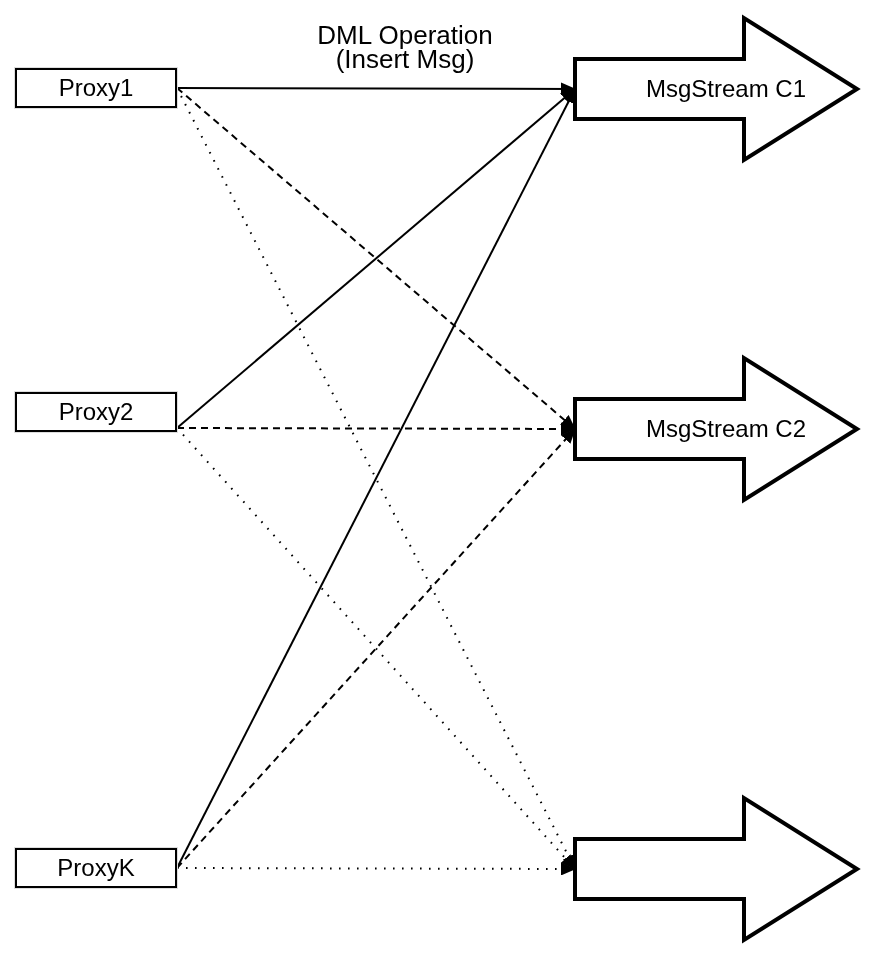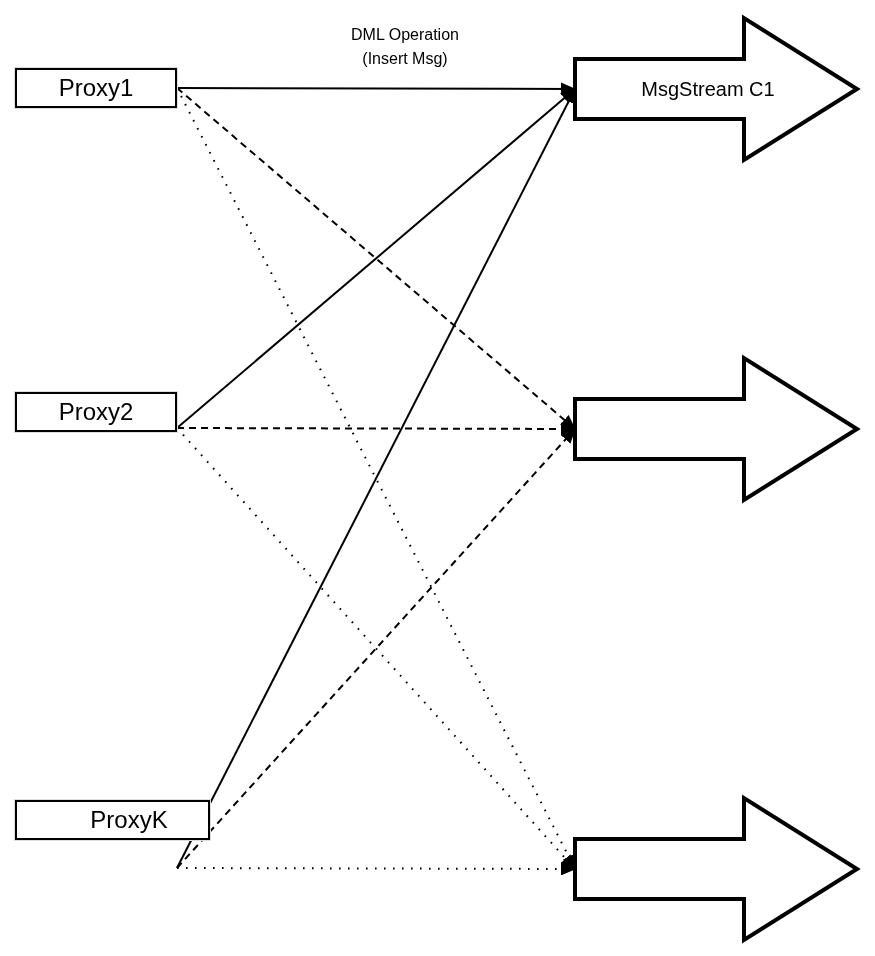--- a/index.html
+++ b/index.html
@@ -29,42 +29,42 @@
     border: 2px solid #000000;
     background: #ffffff;
     display: flex;
     justify-content: center;
     font-size: 24px;
     line-height: 36px;
     box-shadow: 0 0 0 1px #dddddd;
   }
   .proxy-box.p1 { top: 68px; }
   .proxy-box.p2 { top: 392px; }
-  .proxy-box.pk { top: 800px; padding-left: 33px; }
+  .proxy-box.pk { top: 848px; }
   .stream-label {
     position: absolute;
-    left: 567px;
+    left: 585px;
     width: 282px;
     height: 40px;
     display: flex;
     align-items: center;
     justify-content: center;
-    font-size: 20px;
+    font-size: 24px;
     pointer-events: none;
   }
   .stream-label.c1 { top: 69px; }
   .stream-label.c2 { top: 409px; }
   .stream-label.cn { top: 849px; }
   .edge-label {
     position: absolute;
     left: 285px;
     top: 23px;
     width: 240px;
     text-align: center;
-    font-size: 16px;
+    font-size: 26px;
     line-height: 24px;
   }
   .edge-label span { display: block; }
 </style>
 </head>
 <body>
 
 <div class="canvas">
 
   <svg class="layer" width="875" height="956" viewBox="0 0 875 956" xmlns="http://www.w3.org/2000/svg">
@@ -95,19 +95,20 @@
     <span>Proxy1</span>
   </div>
   <div class="proxy-box p2">
     <span>Proxy2</span>
   </div>
   <div class="proxy-box pk">
     <span>ProxyK</span>
   </div>
 
   <div class="stream-label c1">MsgStream C1</div>
+  <div class="stream-label c2">MsgStream C2</div>
 
   <div class="edge-label">
     <span>DML Operation</span>
     <span>(Insert Msg)</span>
   </div>
 
 </div>
 
 </body></html>

